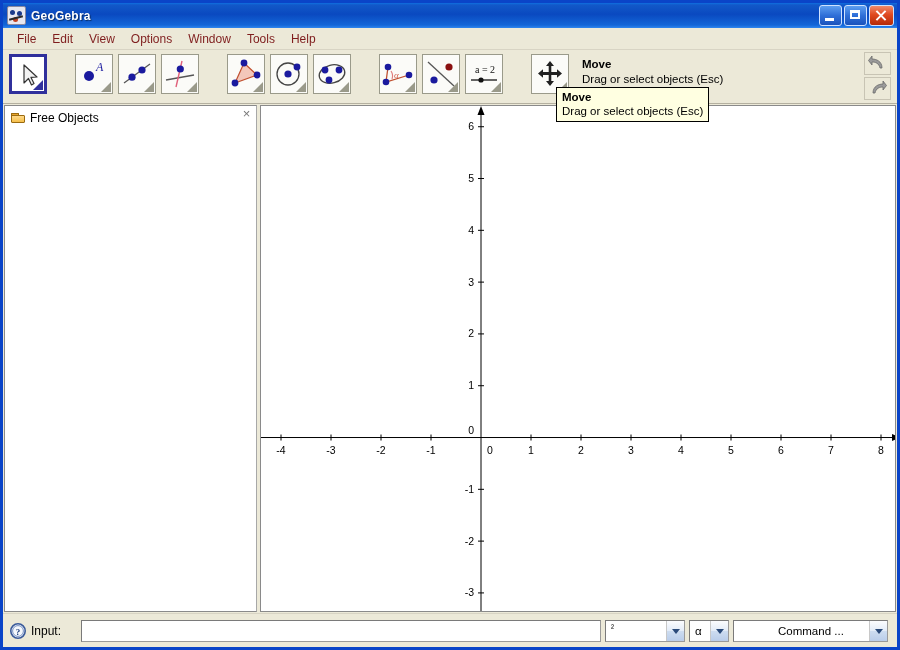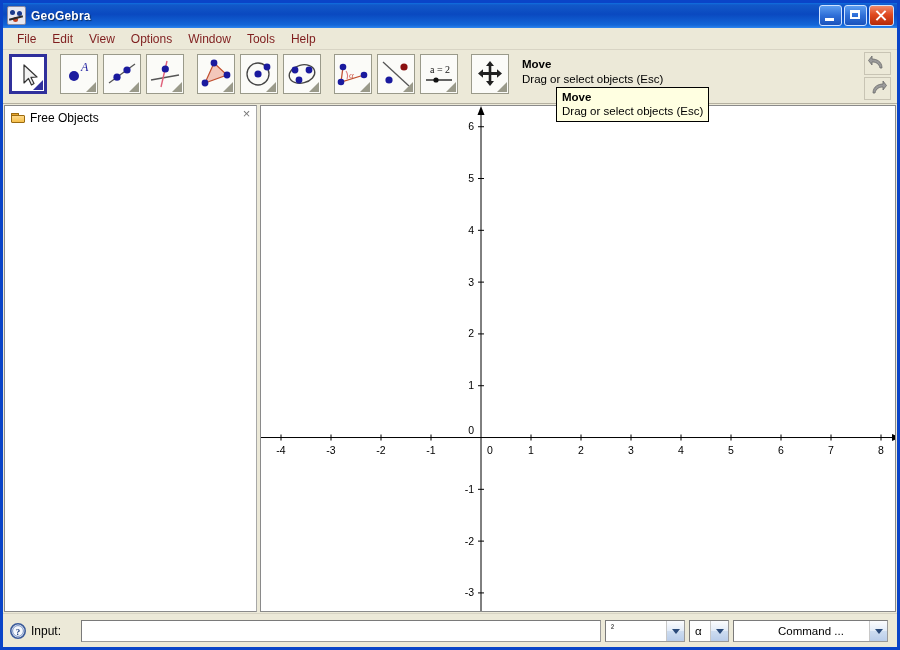--- a/index.html
+++ b/index.html
@@ -109,21 +109,21 @@
   }
   .tool {
     width: 38px; height: 40px;
     margin-right: 5px;
     background: #fbfbf8;
     border: 1px solid #9a9a8a;
     position: relative;
     box-sizing: border-box;
     flex: 0 0 auto;
   }
-  .tool.sep { margin-right: 13px; }
+  .tool.sep { margin-right: 28px; }
   .tool.selected {
     border: 3px solid #30309c;
     background: #fff;
   }
   .tool .tri {
     position: absolute; right: 1px; bottom: 1px;
     width: 0; height: 0;
     border-left: 5px solid transparent;
     border-top: 5px solid transparent;
     border-right: 5px solid #9a9a8a;

